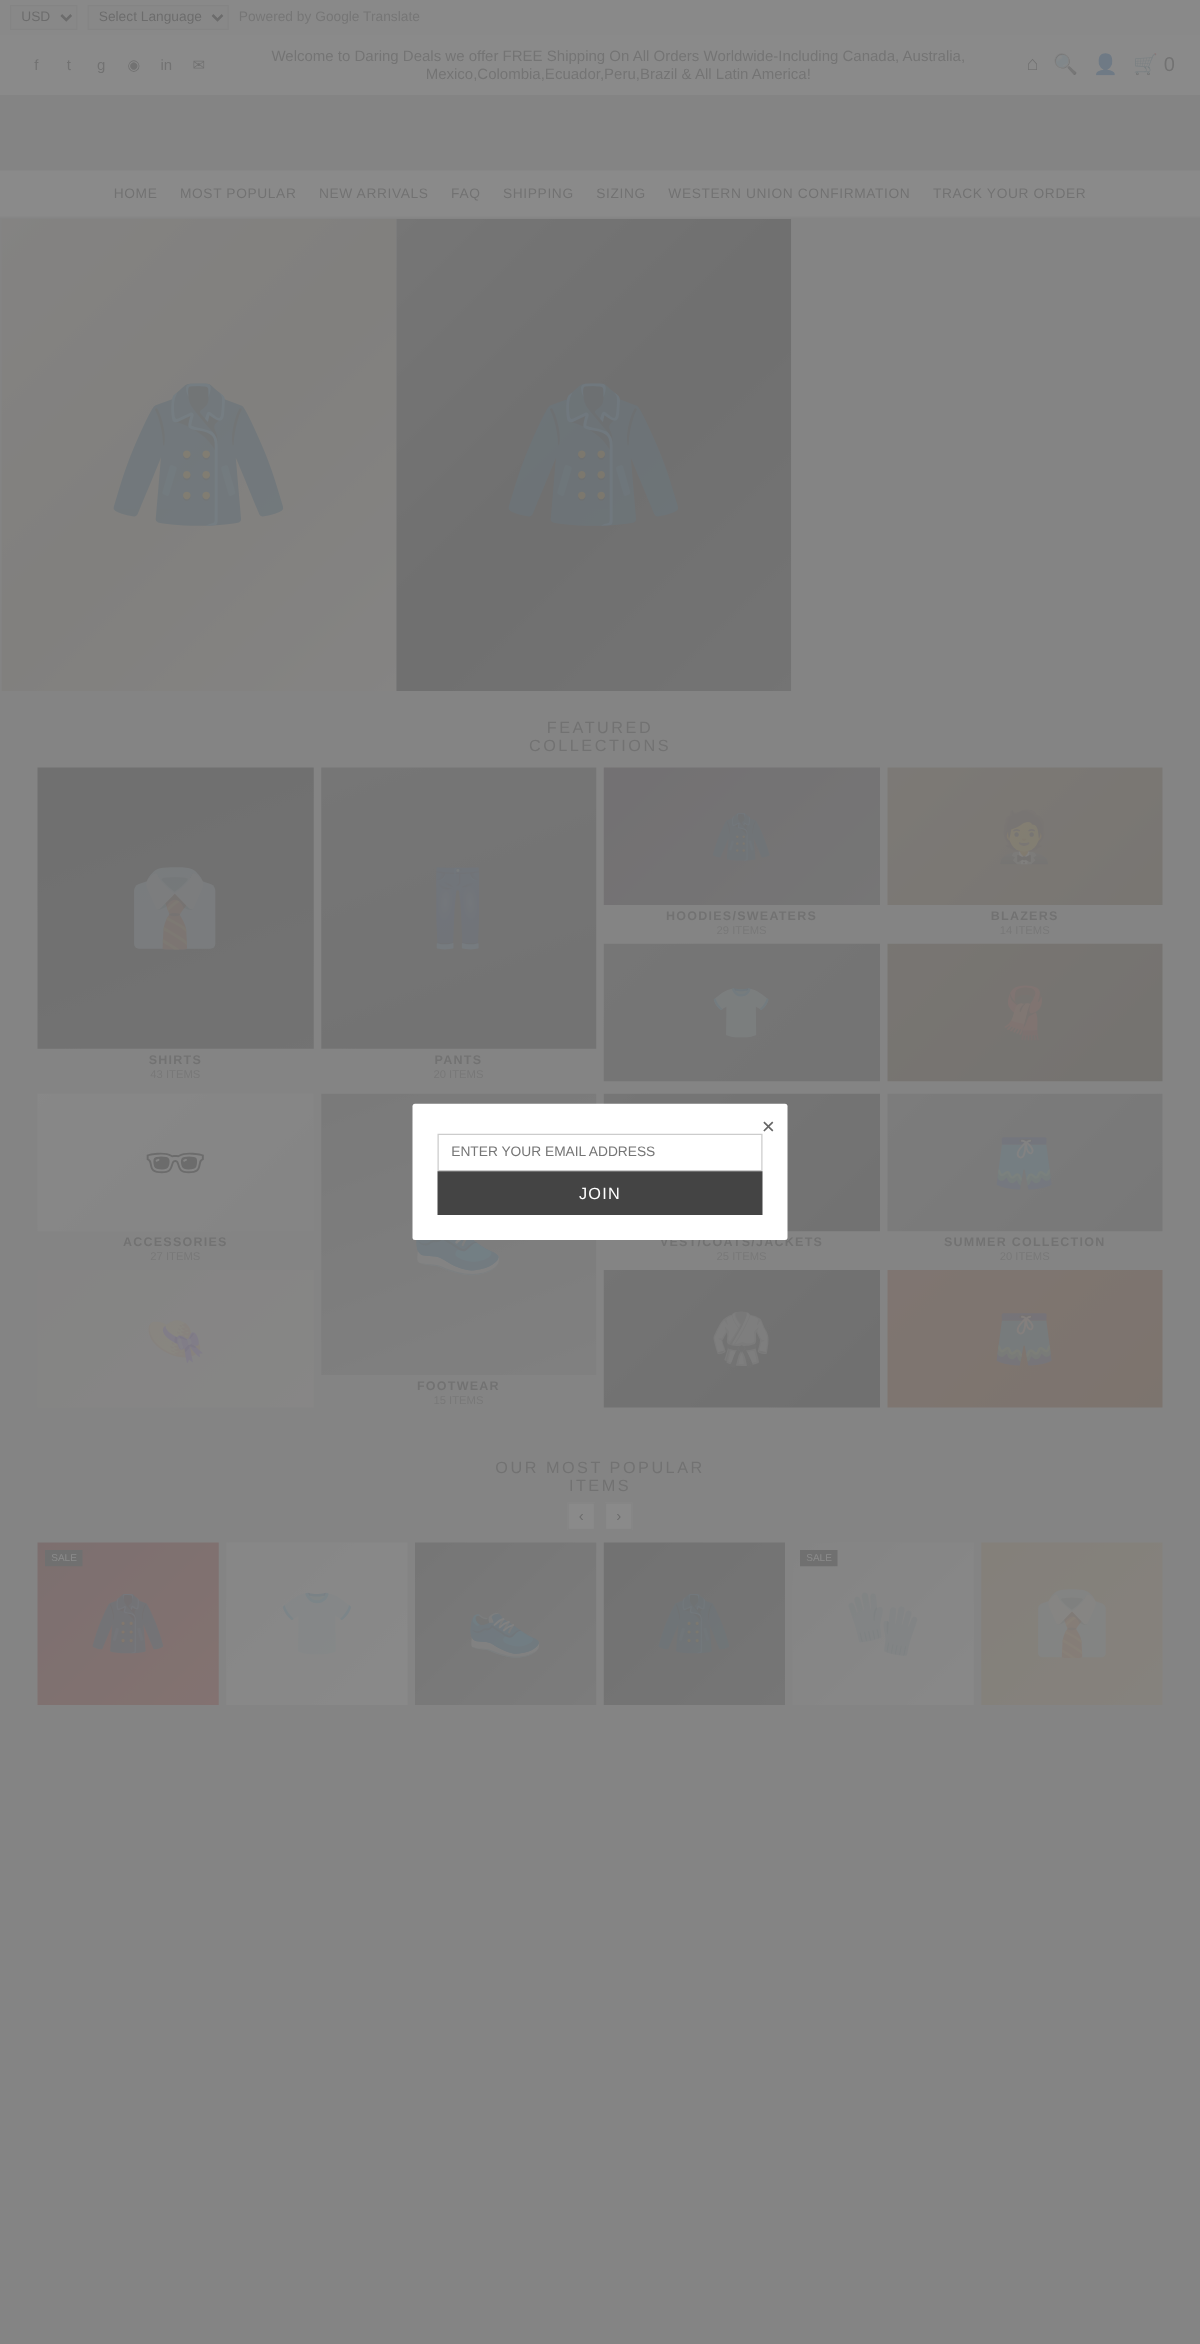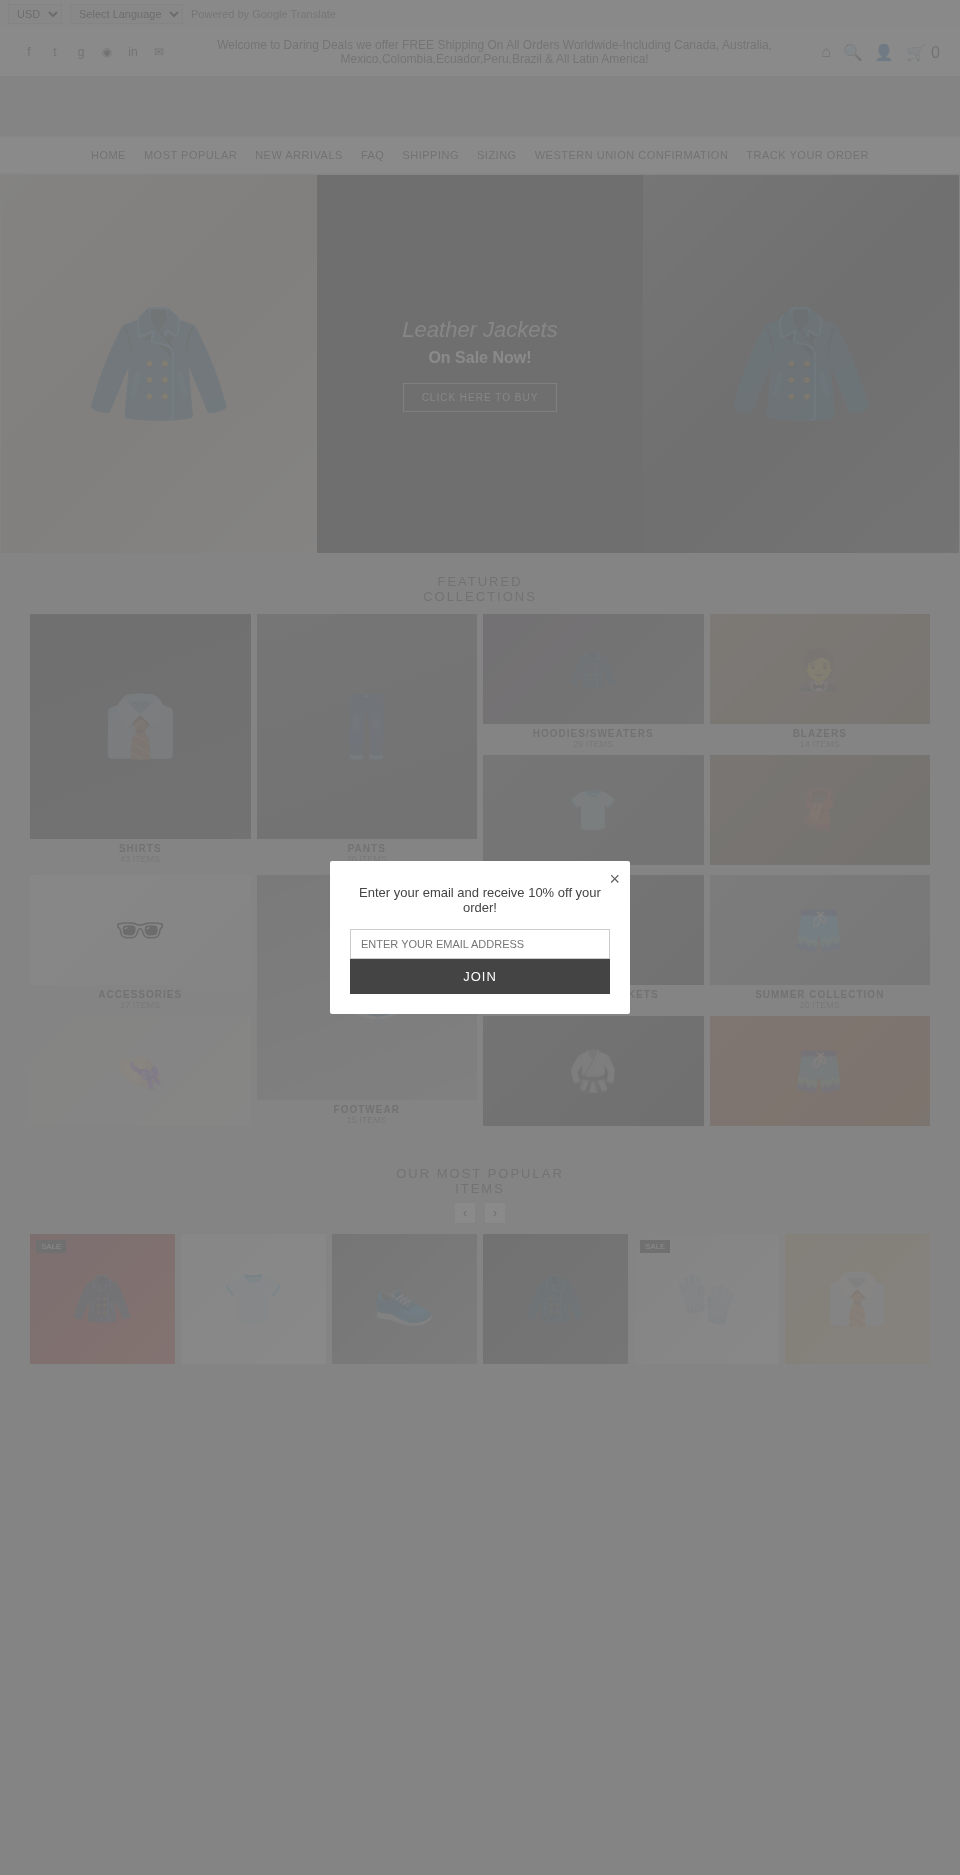--- a/index.html
+++ b/index.html
@@ -347,25 +347,20 @@
     <span class="nav-item">WESTERN UNION CONFIRMATION</span>
     <span class="nav-item">TRACK YOUR ORDER</span>
   </nav>
 
   <div class="hero-banner">
     <div class="hero-left">
       <div class="jacket-left-bg">
         <span style="font-size:120px;color:#aaa;opacity:0.7;">🧥</span>
       </div>
     </div>
-    <div class="hero-center">
-      <div class="hero-title">Leather Jackets</div>
-      <div class="hero-subtitle">On Sale Now!</div>
-      <button class="hero-btn">CLICK HERE TO BUY</button>
-    </div>
     <div class="hero-right">
       <div class="jacket-right-bg">
         <span style="font-size:120px;color:#555;opacity:0.7;">🧥</span>
       </div>
     </div>
   </div>
 
   <div class="section-title">
     <div>FEATURED</div>
     <div>COLLECTIONS</div>
@@ -522,17 +517,16 @@
         </div>
       </div>
     </div>
   </div>
 
 </div>
 
 <div class="overlay">
   <div class="modal">
     <button class="modal-close">×</button>
-    <div class="modal-title">Enter your email and receive 10% off your order!</div>
     <input class="modal-input" type="email" placeholder="ENTER YOUR EMAIL ADDRESS" style="">
     <button class="modal-btn">JOIN</button>
   </div>
 </div>
 
 </body></html>

